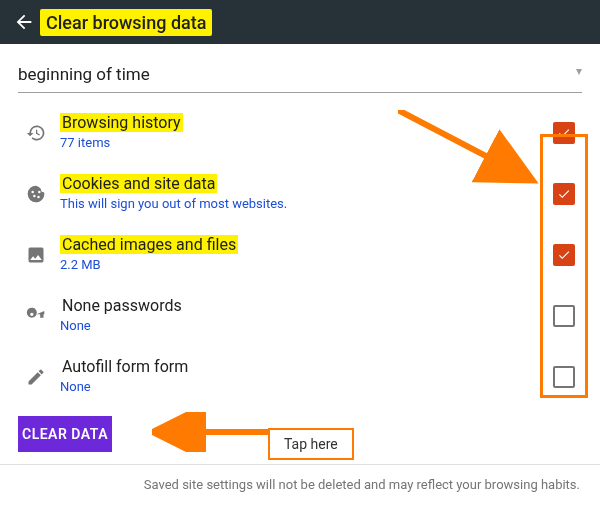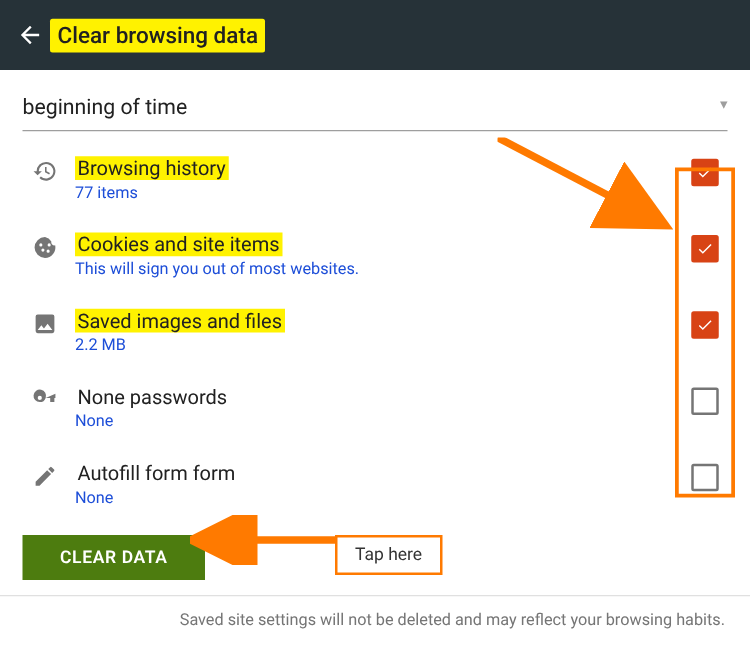--- a/index.html
+++ b/index.html
@@ -1,37 +1,37 @@
 <!DOCTYPE html>
 <html><head>
 <meta charset="utf-8">
 <style>
   html,body{margin:0;padding:0;font-family:Roboto,Arial,sans-serif;background:#fff;color:#212121;font-size:14px;width:600px;height:526px;overflow:hidden;position:relative}
-  .appbar{background:#263238;height:56px;display:flex;align-items:center;padding:0 8px}
+  .appbar{background:#263238;height:44px;display:flex;align-items:center;padding:0 8px}
   .back{color:#fff;width:32px;height:32px;display:flex;align-items:center;justify-content:center}
   .title{display:inline-block;padding:3px 6px;border-radius:2px;font-size:18px;font-weight:500}
   .hl{background:#fff200}
   .section{padding:12px 18px 6px}
   .hint{font-size:13px;color:#555}
   .select{display:flex;align-items:flex-start;justify-content:space-between;border-bottom:1px solid #9e9e9e;padding:6px 0 8px;margin-top:2px}
   .select .val{font-size:17px;color:#212121}
   .select .caret{color:#9e9e9e;font-size:12px}
   .list{padding:4px 18px 0}
-  .row{display:flex;align-items:flex-start;padding:10px 0 14px}
+  .row{display:flex;align-items:center;padding:10px 0 14px}
   .icn{width:36px;color:#757575;display:flex;justify-content:center;padding-top:2px}
   .txt{flex:1;padding:0 6px}
   .pri{font-size:16px;color:#212121;display:inline-block;padding:0 2px}
   .sec{font-size:13px;color:#1d4ed8;margin-top:3px}
   .cb{width:36px;display:flex;justify-content:center;align-items:flex-start;padding-top:2px}
   .cb .box{width:18px;height:18px;border:2px solid #757575;border-radius:2px;display:flex;align-items:center;justify-content:center}
   .cb .box.on{background:#d84315;border-color:#d84315}
   .cb .box.on svg{display:block}
   .cb .box svg{display:none}
   .action{padding:8px 18px 12px;border-bottom:1px solid #e0e0e0}
-  .btn{display:inline-block;background:#4d7c0f;color:#fff;font-weight:600;font-size:14px;letter-spacing:.5px;padding:10px 30px}
+  .btn{display:inline-block;background:#6d28d9;color:#fff;font-weight:600;font-size:14px;letter-spacing:.5px;padding:10px 4px}
   .foot{font-size:13px;color:#757575;text-align:right;padding:12px 20px}
   
   .anno-checkbox-box{position:absolute;left:540px;top:134px;width:42px;height:258px;border:3px solid #ff7a00;pointer-events:none}
   .anno-arrow-1{position:absolute;left:398px;top:110px;pointer-events:none}
   .anno-arrow-2{position:absolute;left:152px;top:412px;pointer-events:none}
   .anno-callout{position:absolute;left:268px;top:428px;background:#fff;border:2px solid #ff7a00;padding:6px 14px;font-size:14px;color:#333;pointer-events:none}
 </style>
 </head>
 <body>
 
@@ -66,36 +66,36 @@
           </svg>
         </span>
       </span>
     </div>
     <div class="row">
       <span class="icn">
         <svg viewBox="0 0 24 24" width="20" height="20" fill="#757575">
           <path d="M12 2a10 10 0 0 0 0 20 10 10 0 0 0 9.74-12.1 3 3 0 0 1-3.64-3.64A10 10 0 0 0 12 2zM8 8a1.5 1.5 0 1 1 0 3 1.5 1.5 0 0 1 0-3zm2 8a1.5 1.5 0 1 1 0-3 1.5 1.5 0 0 1 0 3zm5 1a1.5 1.5 0 1 1 0-3 1.5 1.5 0 0 1 0 3zm1-6a1.5 1.5 0 1 1 0-3 1.5 1.5 0 0 1 0 3z"></path>
         </svg>
       </span>
-      <span class="txt"><span class="pri hl">Cookies and site items</span><div class="sec">This will sign you out of most websites.</div></span>
+      <span class="txt"><span class="pri hl">Cookies and site data</span><div class="sec">This will sign you out of most websites.</div></span>
       <span class="cb">
         <span class="box on">
           <svg viewBox="0 0 24 24" width="14" height="14" fill="#fff">
             <path d="M9 16.17 4.83 12l-1.42 1.41L9 19 21 7l-1.41-1.41z"></path>
           </svg>
         </span>
       </span>
     </div>
     <div class="row">
       <span class="icn">
         <svg viewBox="0 0 24 24" width="20" height="20" fill="#757575">
           <path d="M21 19V5a2 2 0 0 0-2-2H5a2 2 0 0 0-2 2v14a2 2 0 0 0 2 2h14a2 2 0 0 0 2-2zM8.5 13.5l2.5 3 3.5-4.5L19 18H5z"></path>
         </svg>
       </span>
-      <span class="txt"><span class="pri hl">Saved images and files</span><div class="sec">2.2 MB</div></span>
+      <span class="txt"><span class="pri hl">Cached images and files</span><div class="sec">2.2 MB</div></span>
       <span class="cb">
         <span class="box on">
           <svg viewBox="0 0 24 24" width="14" height="14" fill="#fff">
             <path d="M9 16.17 4.83 12l-1.42 1.41L9 19 21 7l-1.41-1.41z"></path>
           </svg>
         </span>
       </span>
     </div>
     <div class="row">
       <span class="icn">

